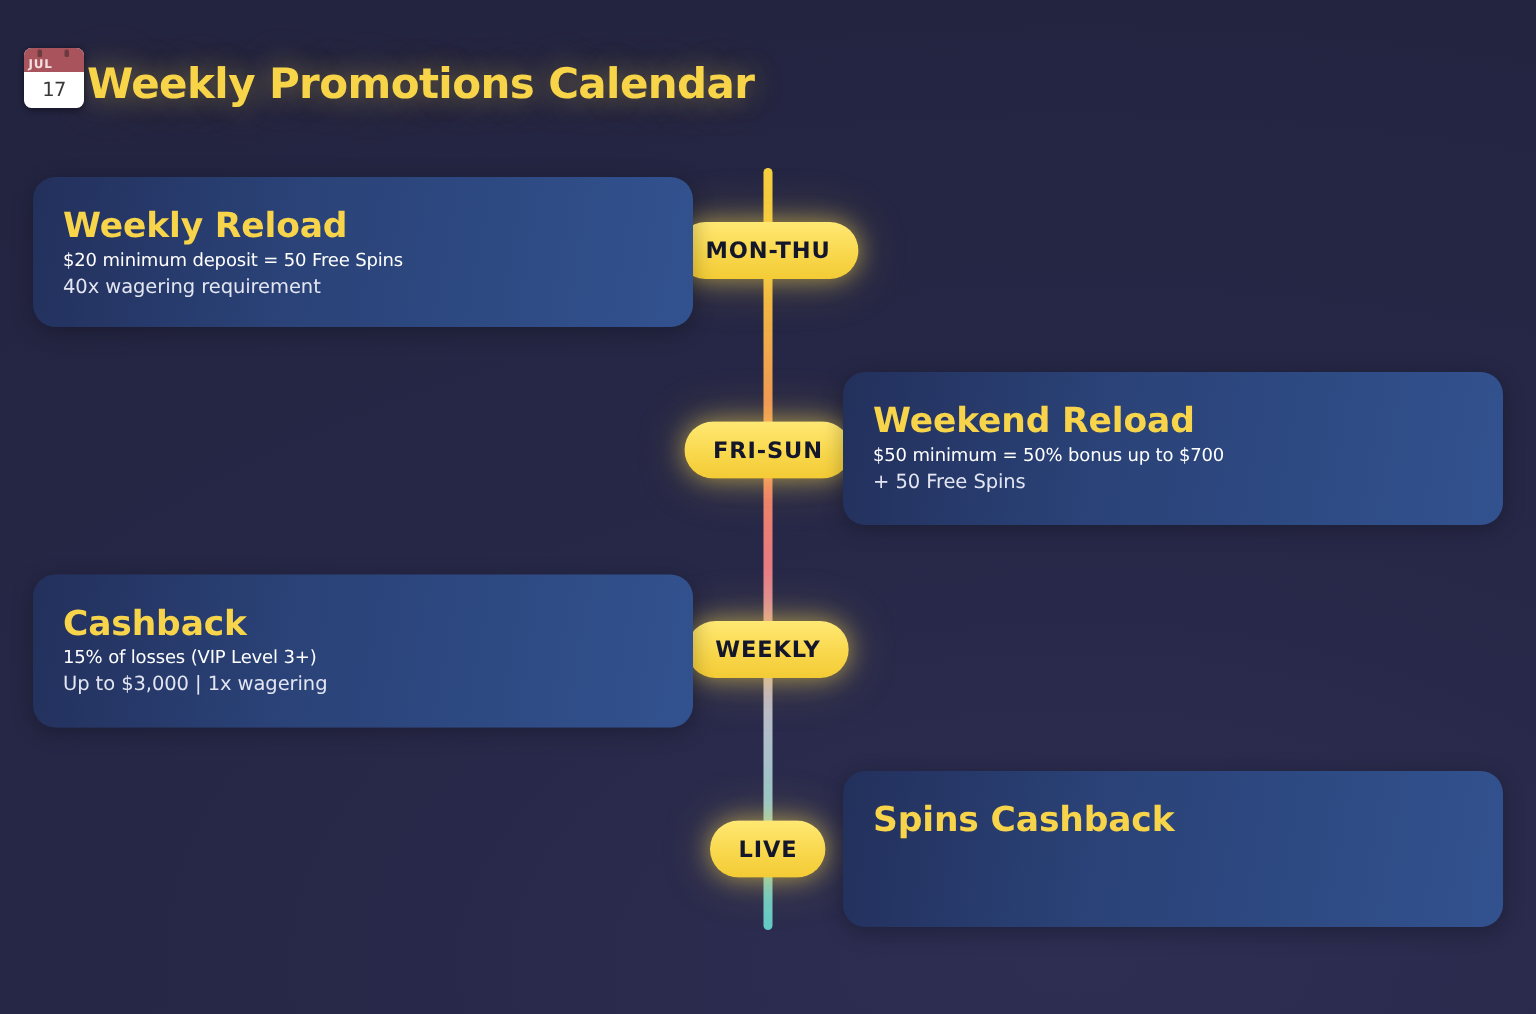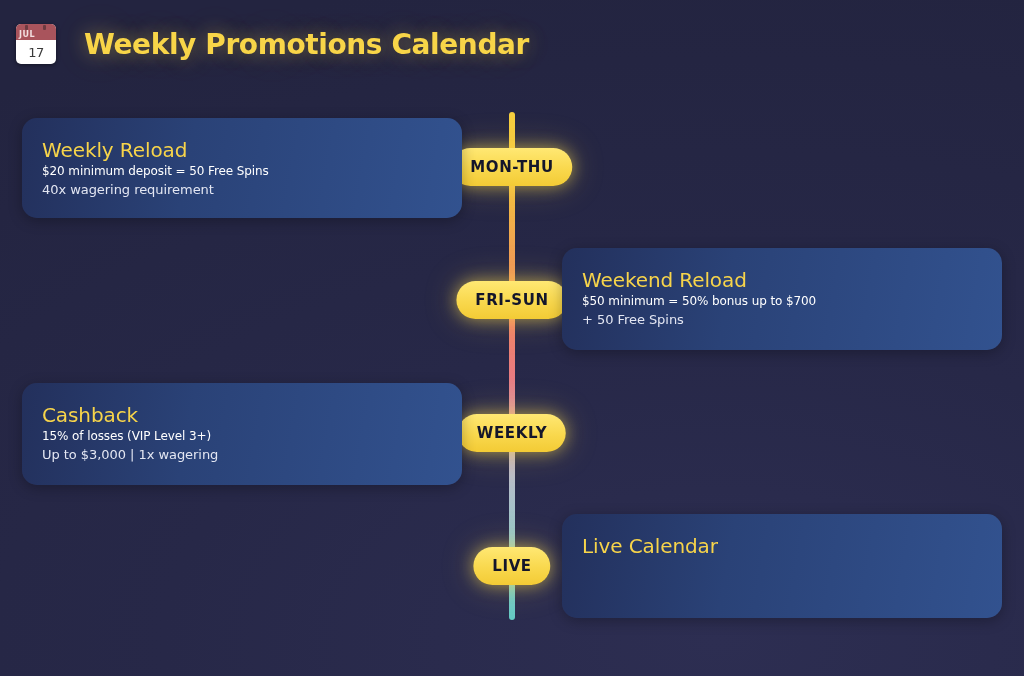--- a/index.html
+++ b/index.html
@@ -15,22 +15,22 @@
     font-family: "DejaVu Sans", "Liberation Sans", sans-serif;
     position: relative;
   }
 
   
   .header {
     position: absolute;
     left: 16px;
     top: 16px;
     display: flex;
-    align-items: center;
-    gap: 28px;
+    align-items: flex-end;
+    gap: 2px;
     height: 56px;
   }
 
   .cal-emoji {
     width: 40px;
     height: 40px;
     border-radius: 5px;
     background: #ffffff;
     position: relative;
     overflow: hidden;
@@ -136,22 +136,22 @@
   }
   .card.left  { left: 22px;  width: 440px; }
   .card.right { left: 562px; width: 440px; }
 
   .card.c1 { top: 118px; height: 100px; }
   .card.c2 { top: 248px; height: 102px; }
   .card.c3 { top: 383px; height: 102px; }
   .card.c4 { top: 514px; height: 104px; }
 
   .card-title {
-    font-size: 20px;
-    font-weight: normal;
+    font-size: 23px;
+    font-weight: bold;
     color: #f7d44a;
     margin-bottom: 2px;
     letter-spacing: -.1px;
   }
   .card-detail {
     font-size: 12px;
     color: #ffffff;
     margin-bottom: 4px;
     letter-spacing: -.1px;
   }
@@ -193,14 +193,14 @@
   <div class="card-sub">+ 50 Free Spins</div>
 </div>
 
 <div class="card left c3">
   <div class="card-title">Cashback</div>
   <div class="card-detail">15% of losses (VIP Level 3+)</div>
   <div class="card-sub">Up to $3,000 | 1x wagering</div>
 </div>
 
 <div class="card right c4">
-  <div class="card-title">Live Calendar</div>
+  <div class="card-title">Spins Cashback</div>
 </div>
 
 </body></html>

